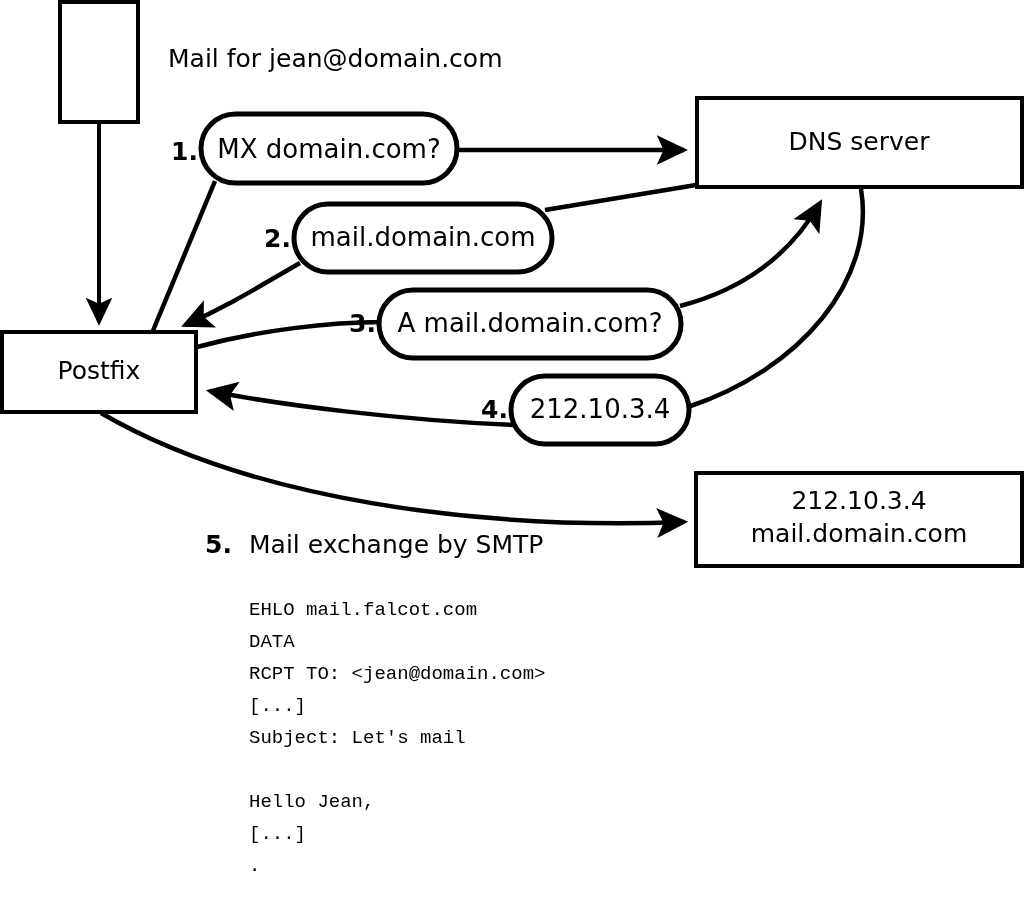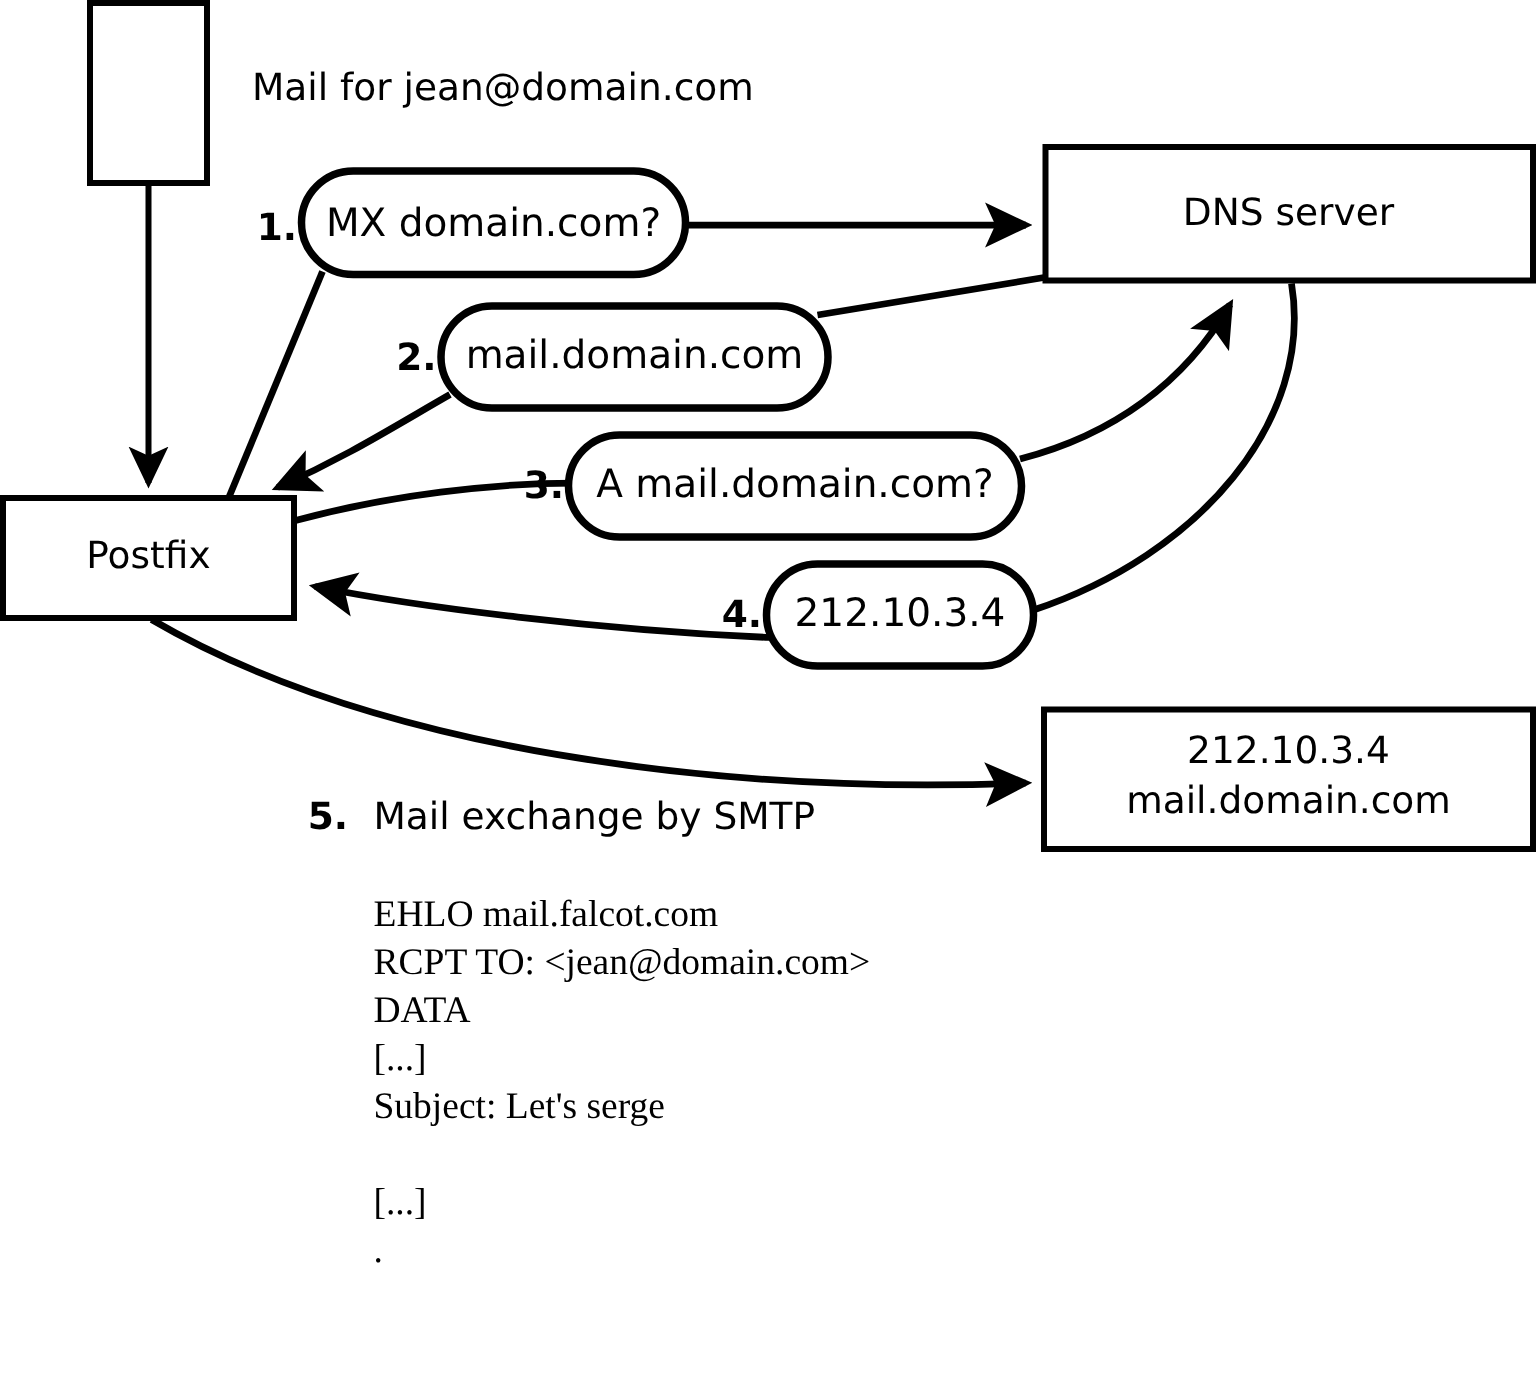--- a/index.html
+++ b/index.html
@@ -64,22 +64,22 @@
     text-anchor: end;
     dominant-baseline: middle;
   }
   .caption {
     font-family: "DejaVu Sans", sans-serif;
     font-size: 25px;
     fill: #000000;
     dominant-baseline: middle;
   }
   .smtp-line {
-    font-family: Liberation Serif, serif;
-    font-size: 25px;
+    font-family: Liberation Mono, monospace;
+    font-size: 19px;
     fill: #000000;
     white-space: pre;
   }
   .smtp-block {
     position: absolute;
     left: 249px;
     top: 594px;
     line-height: 32px;
   }
   .smtp-block div {
@@ -147,22 +147,23 @@
     <text class="step-num" x="508" y="411">4.</text>
 
     <text class="caption" x="168" y="60">Mail for jean@domain.com</text>
 
     <text class="step-num" x="232" y="546">5.</text>
     <text class="caption" x="249" y="546">Mail exchange by SMTP</text>
   </svg>
 
   <div class="smtp-block">
     <div class="smtp-line">EHLO mail.falcot.com</div>
+    <div class="smtp-line">DATA</div>
     <div class="smtp-line">RCPT TO: &lt;jean@domain.com&gt;</div>
-    <div class="smtp-line">DATA</div>
     <div class="smtp-line">[...]</div>
-    <div class="smtp-line">Subject: Let's serge</div>
+    <div class="smtp-line">Subject: Let's mail</div>
     <div class="smtp-line"></div>
+    <div class="smtp-line">Hello Jean,</div>
     <div class="smtp-line">[...]</div>
     <div class="smtp-line">.</div>
   </div>
 
 </div>
 
 </body></html>

